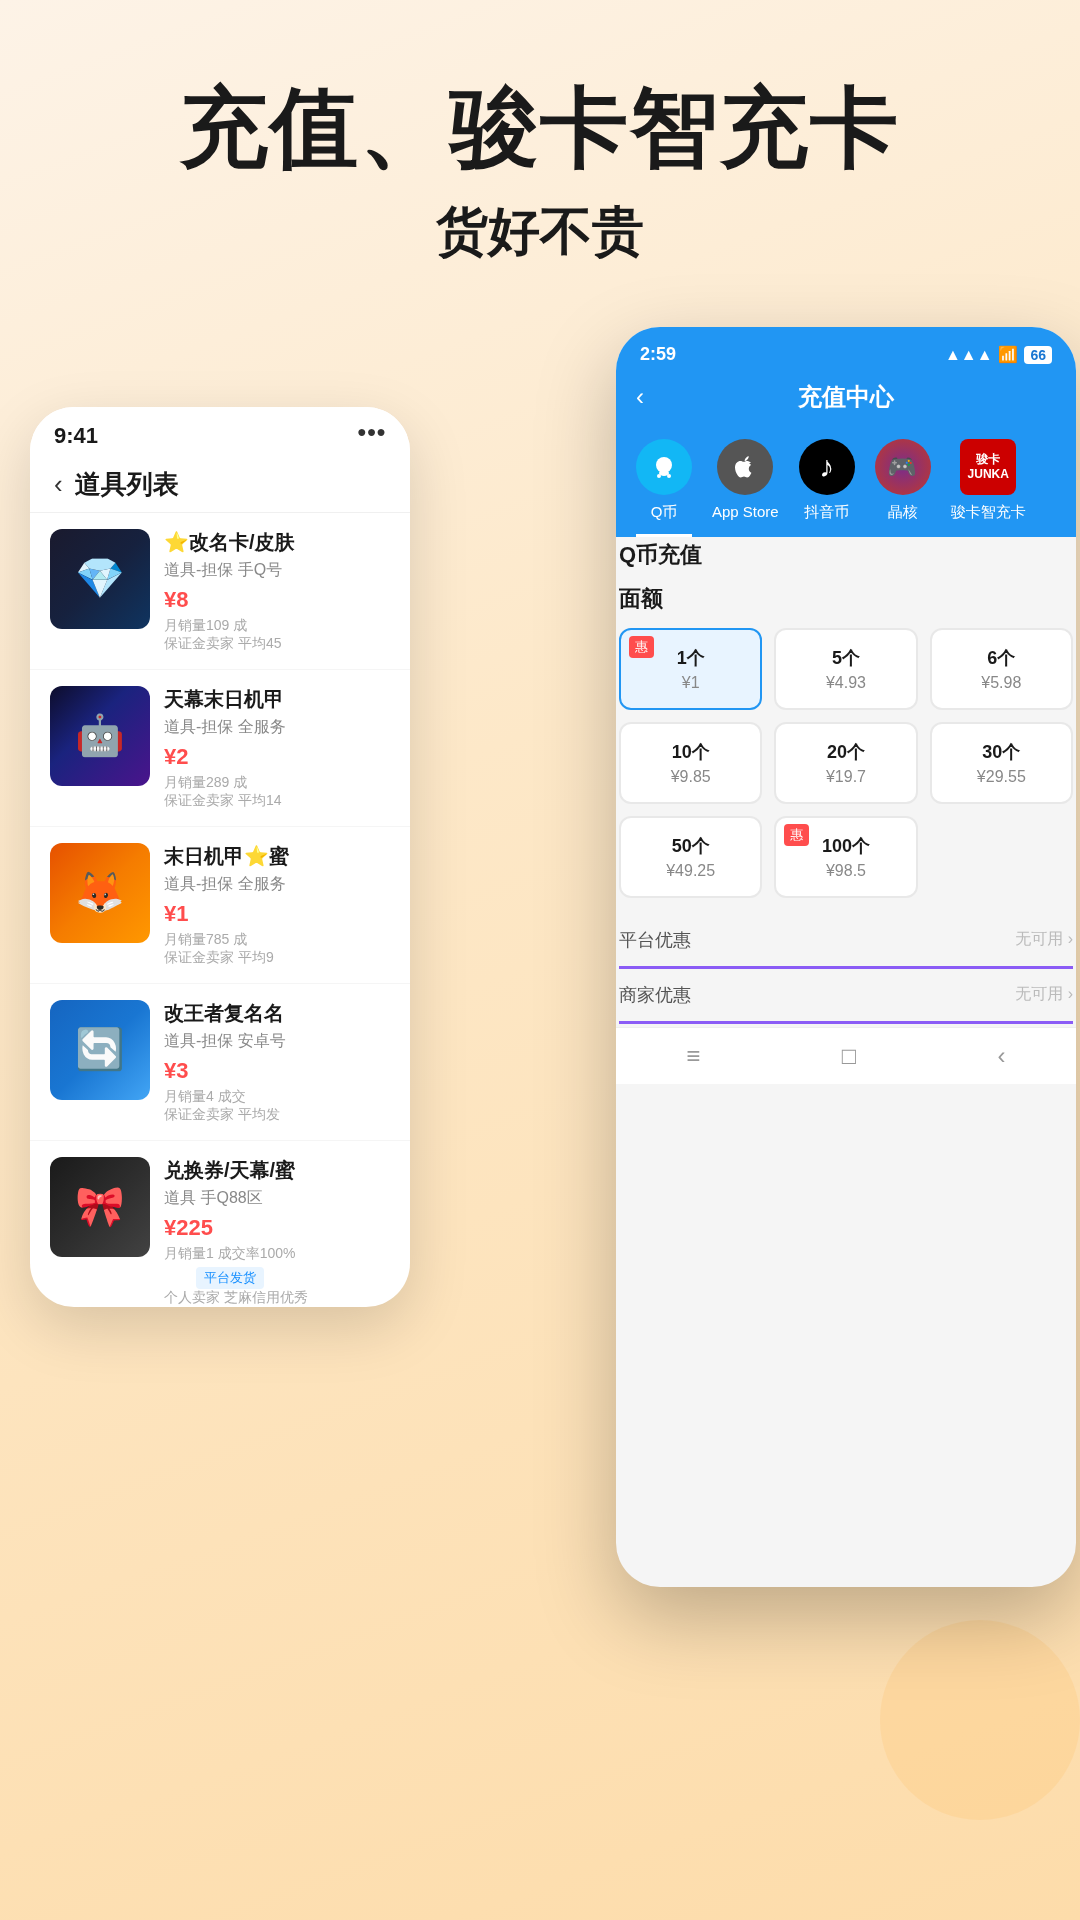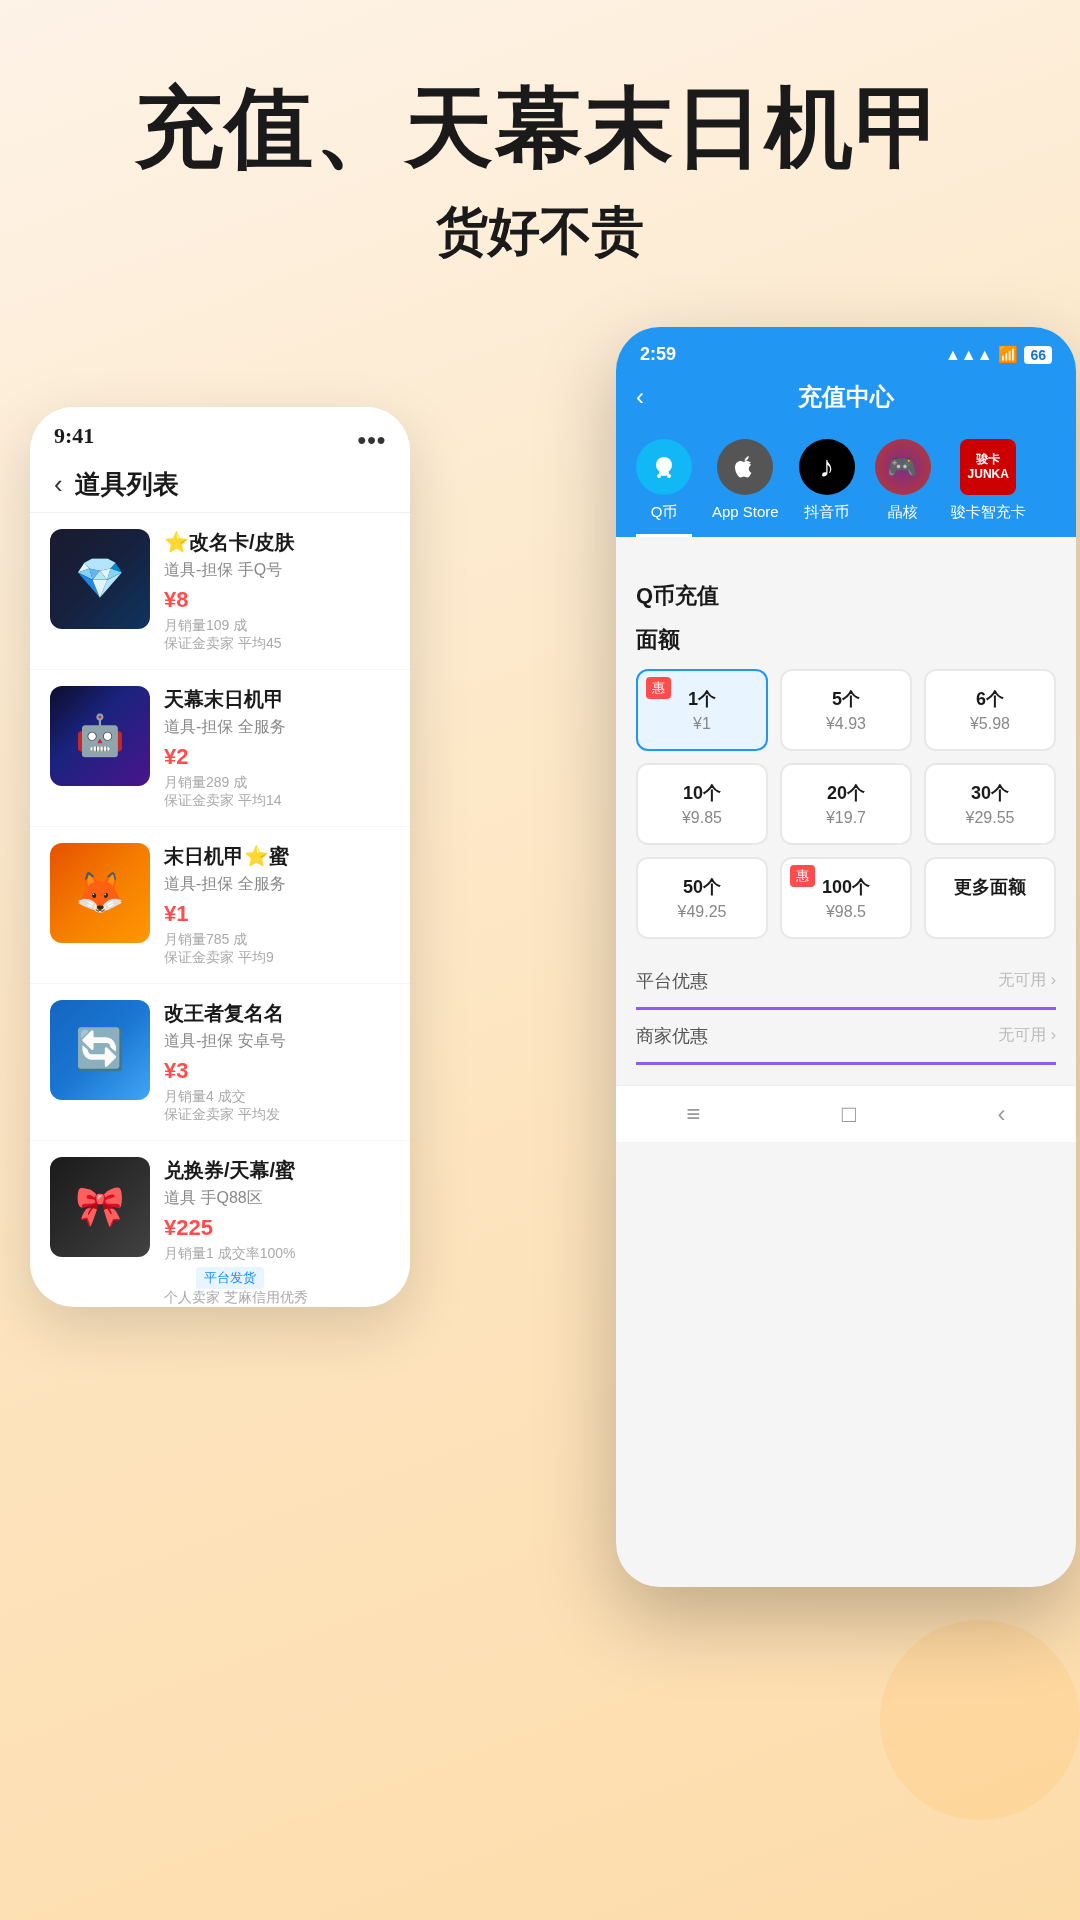--- a/index.html
+++ b/index.html
@@ -50,23 +50,22 @@
       border-radius: 44px;
       box-shadow: 0 20px 60px rgba(0,0,0,0.15);
       overflow: hidden;
       z-index: 1;
     }
     .phone-back-notch {
       width: 100%;
       background: #ffffff;
       padding: 16px 24px 8px 24px;
       display: flex;
-      align-items: flex-end;
+      align-items: flex-start;
       justify-content: space-between;
-      font-family: Liberation Serif, serif;
     }
     .phone-back-time {
       font-size: 22px;
       font-weight: 600;
       color: #1a1a1a;
     }
     .phone-back-header {
       padding: 10px 24px 10px 24px;
       display: flex;
       align-items: center;
@@ -182,23 +181,22 @@
     .cat-icon-qq { background: #12b7f5; }
     .cat-icon-apple { background: #555; }
     .cat-icon-douyin { background: #000; }
     .cat-icon-jinghe { background: radial-gradient(circle, #7b2d8b, #c0392b); }
     .cat-icon-junka { background: #cc0000; border-radius: 8px; width: 56px; height: 56px; }
     .cat-label { font-size: 15px; color: white; white-space: nowrap; }
 
     
     .content-area {
       background: #f5f5f5;
-      padding: 20px;
+      padding: 3px;
       overflow-y: auto;
-      margin-top: 24px;
     }
 
     .section-title {
       font-size: 22px;
       font-weight: 700;
       color: #1a1a1a;
       margin-bottom: 14px;
     }
 
     
@@ -315,21 +313,21 @@
       display: flex;
       align-items: center;
       justify-content: center;
       font-size: 40px;
     }
   </style>
 </head>
 <body>
 
 <div class="hero-section">
-  <div class="hero-title">充值、天幕末日机甲</div>
+  <div class="hero-title">充值、骏卡智充卡</div>
   <div class="hero-subtitle">货好不贵</div>
 </div>
 
 <div class="deco-circle"></div>
 
 <div class="phones-container">
 
   <div class="phone-back">
     <div class="phone-back-notch">
       <span class="phone-back-time">9:41</span>
@@ -503,23 +501,20 @@
           <div class="amount-main">50个</div>
           <div class="amount-sub">¥49.25</div>
         </div>
 
         <div class="amount-card">
           <span class="badge-hui">惠</span>
           <div class="amount-main">100个</div>
           <div class="amount-sub">¥98.5</div>
         </div>
 
-        <div class="amount-card">
-          <div class="amount-main" style="font-size:18px;">更多面额</div>
-        </div>
 
       </div>
 
       <div class="discount-row">
         <span class="discount-label">平台优惠</span>
         <span class="discount-value">无可用 ›</span>
       </div>
       <div class="discount-row">
         <span class="discount-label">商家优惠</span>
         <span class="discount-value">无可用 ›</span>

